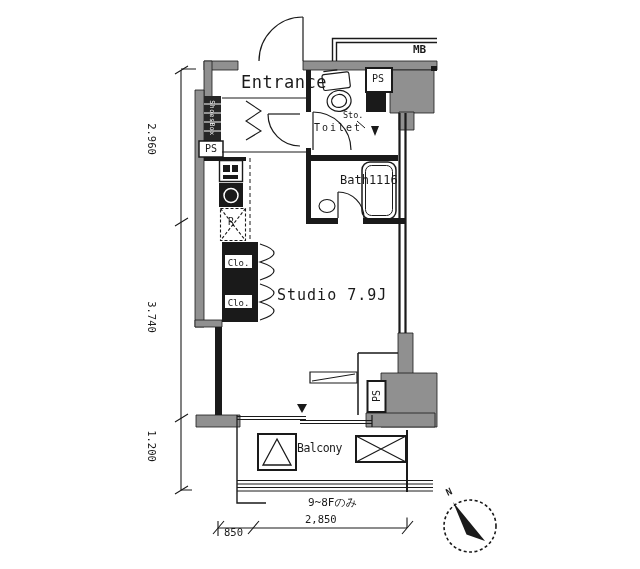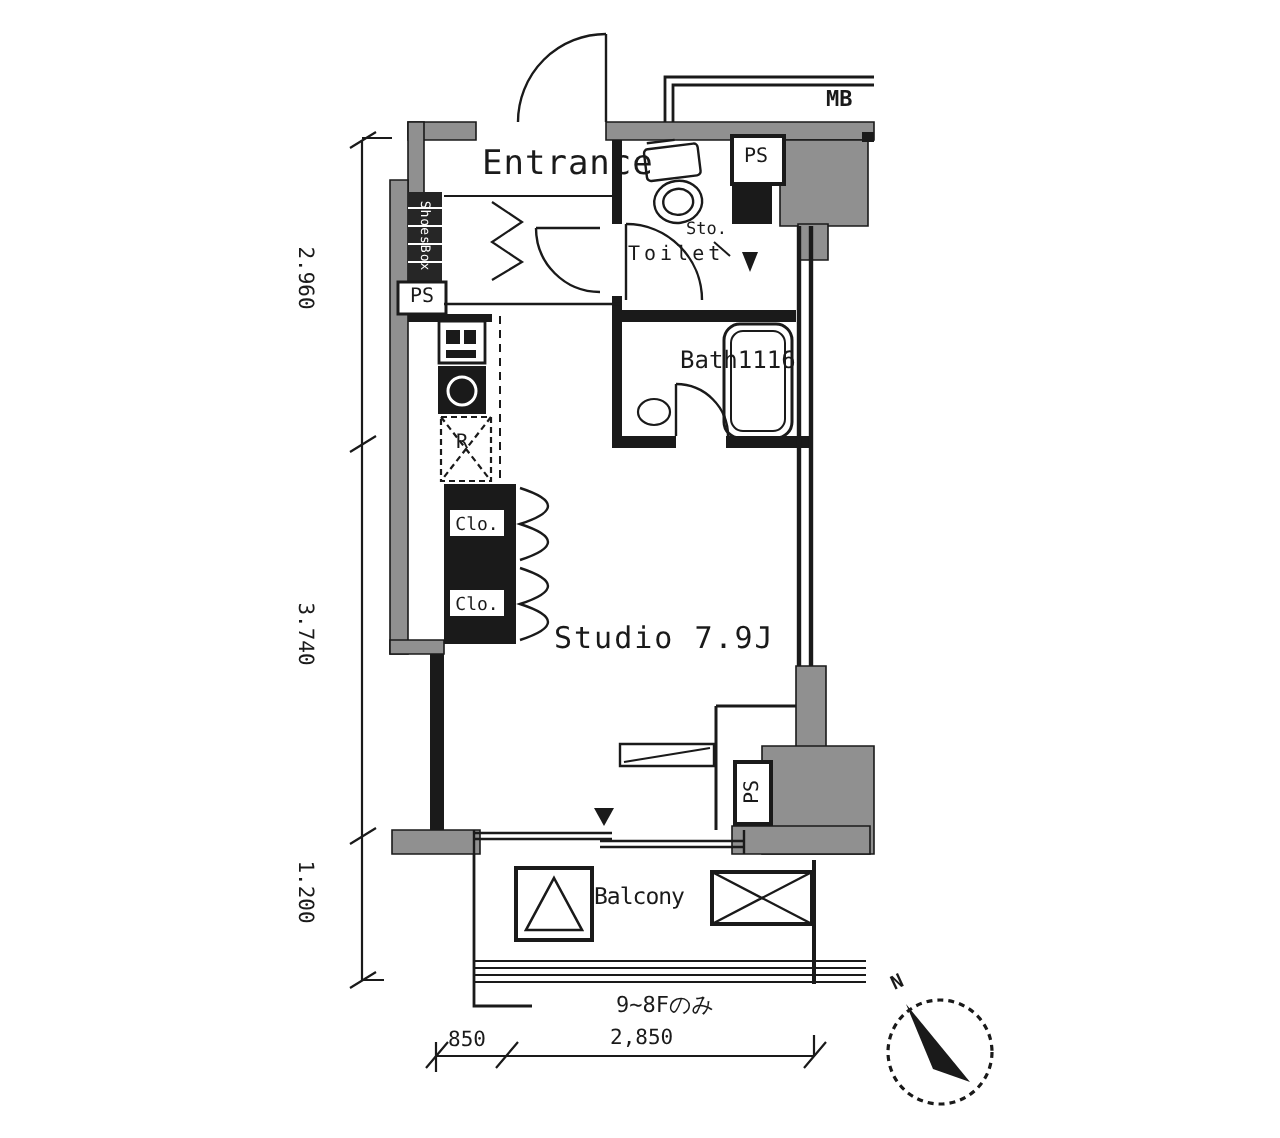--- a/index.html
+++ b/index.html
@@ -183,21 +183,21 @@
   </svg>
 
   <div class="lbl" style="left:241px;top:74px;font-size:17px;letter-spacing:0.5px;">Entrance</div>
 
   <div class="lbl" style="left:343px;top:111px;font-size:8.5px;">Sto.</div>
 
   <div class="lbl" style="left:314px;top:123px;font-size:10px;letter-spacing:2px;">Toilet</div>
 
   <div class="lbl" style="left:316px;top:174px;font-size:12px;margin-left:24px;">Bath1116</div>
 
-  <div class="lbl" style="left:277px;top:288px;font-size:15px;letter-spacing:1px;margin-top:24px;">Studio 7.9J</div>
+  <div class="lbl" style="left:277px;top:288px;font-size:15px;letter-spacing:1px;">Studio 7.9J</div>
 
   <div class="lbl" style="left:297px;top:443px;font-size:11.5px;letter-spacing:-0.5px;">Balcony</div>
 
   <div class="lbl" style="left:381px;top:44px;font-size:11px;font-weight:bold;margin-left:32px;">MB</div>
 
   <div class="lbl" style="left:372px;top:74px;font-size:10px;">PS</div>
 
   <div class="lbl" style="left:205px;top:144px;font-size:10px;">PS</div>
 
   <div class="lbl ctr-rotm90" style="left:377px;top:396px;font-size:10px;">PS</div>
@@ -210,20 +210,20 @@
     <span>Clo.</span>
   </div>
   <div class="chip" style="left:225px;top:295px;width:27px;height:13px;font-size:9px;">
     <span>Clo.</span>
   </div>
 
   <div class="lbl ctr-rot90" style="left:152px;top:139px;font-size:10.5px;">2.960</div>
   <div class="lbl ctr-rot90" style="left:152px;top:317px;font-size:10.5px;">3.740</div>
   <div class="lbl ctr-rot90" style="left:152px;top:446px;font-size:10.5px;">1.200</div>
 
-  <div class="lbl" style="left:224px;top:515px;font-size:10.5px;">850</div>
+  <div class="lbl" style="left:224px;top:527px;font-size:10.5px;">850</div>
   <div class="lbl" style="left:305px;top:514px;font-size:10.5px;text-align:center;">2,850</div>
 
   <div class="lbl" style="left:308px;top:497px;font-size:11px;">9~8Fのみ</div>
 
   <div class="lbl rot-n" style="left:446px;top:487px;font-size:9.5px;font-weight:bold;">N</div>
 
 </div>
 
 </body></html>

